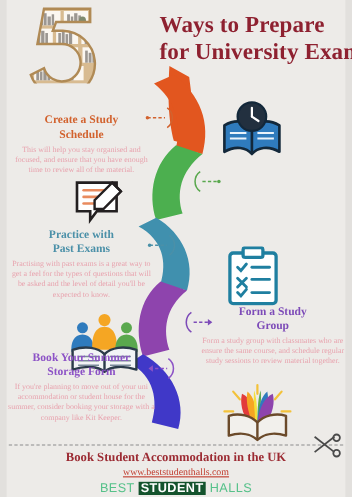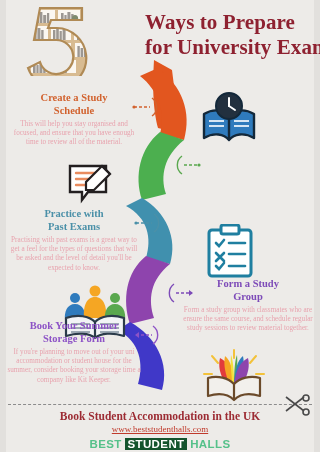--- a/index.html
+++ b/index.html
@@ -31,21 +31,21 @@
   .sec .h{
     font-weight:bold;font-size:10.5px;line-height:12.5px;text-align:center;
   }
   .sec .b{
     font-size:7.2px;line-height:9.2px;text-align:center;color:#e8a3ae;
     margin-top:3px;
   }
   .ico{position:absolute;}
 
   
-  .s1{left:12px;top:92px;width:124px;font-family:Liberation Serif, serif;}
+  .s1{left:12px;top:104px;width:124px;font-family:Liberation Serif, serif;}
   .s1 .h{color:#d2622e;}
   .s3{left:8px;top:208px;width:132px;}
   .s3 .h{color:#4b90a8;}
   .s5{left:6px;top:320px;width:136px;}
   .s5 .h{color:#8d53c6;}
 
   
   .s2{left:186px;top:150px;width:126px;}
   .s2 .h{color:#5aa84e;}
   .s4{left:182px;top:278px;width:132px;}
@@ -61,21 +61,21 @@
   
   .cutline{
     position:absolute;left:8px;top:404px;width:304px;height:0;
     border-top:1.4px dashed #8c8c8c;
   }
   .scissors{position:absolute;left:282px;top:393px;width:30px;height:24px;}
   .foot{position:absolute;left:0;top:409px;width:320px;text-align:center;}
   .foot .f1{color:#9c2b33;font-weight:bold;font-size:11.5px;line-height:14px;}
   .foot .f2{color:#c0392b;font-size:9px;line-height:13px;text-decoration:underline;}
   .brand{margin-top:2px;font-family:"Liberation Sans",sans-serif;font-size:11.5px;letter-spacing:.4px;}
-  .brand .g{color:#56c18a;font-weight:bold;text-align:right;}
+  .brand .g{color:#56c18a;font-weight:normal;text-align:right;}
   .brand .hl{background:#14532d;color:#ffffff;font-weight:bold;padding:0 2px;}
   .sideborder{position:absolute;top:0;width:6px;height:452px;background:#e2e0dd;}
   .sb-l{left:0;} .sb-r{right:0;}
 </style>
 </head>
 <body>
 
 <div class="page">
 
   <div class="sideborder sb-l"></div>
@@ -265,21 +265,21 @@
       <path d="M38 40 H57"></path>
         <path d="M38 44 H57"></path>
         <path d="M38 48 H57"></path>
     </g>
   </svg>
   <div class="sec s5">
     <div class="h">
       <span>Book Your Summer</span><br>
       <span>Storage Form</span>
     </div>
-    <div class="b">If you're planning to move out of your uni accommodation or student house for the summer, consider booking your storage time a company like Kit Keeper.</div>
+    <div class="b">If you're planning to move out of your uni accommodation or student house for the summer, consider booking your storage with a company like Kit Keeper.</div>
   </div>
   <svg class="ico" style="left:132px;top:324px;width:28px;height:22px;" viewBox="0 0 28 22">
     <path d="M4 11 H20" stroke="#8d53c6" stroke-width="1.4" stroke-dasharray="3,2" fill="none"></path>
     <path d="M7 8 l-4 3 l4 3 Z" fill="#8d53c6"></path>
     <path d="M21 2 a11 11 0 0 1 0 18" stroke="#8d53c6" stroke-width="1.4" fill="none"></path>
   </svg>
 
   <svg class="ico i5" viewBox="0 0 64 56">
     <g stroke="#f3c23a" stroke-width="2" stroke-linecap="round">
       <path d="M32 2 V10"></path>

